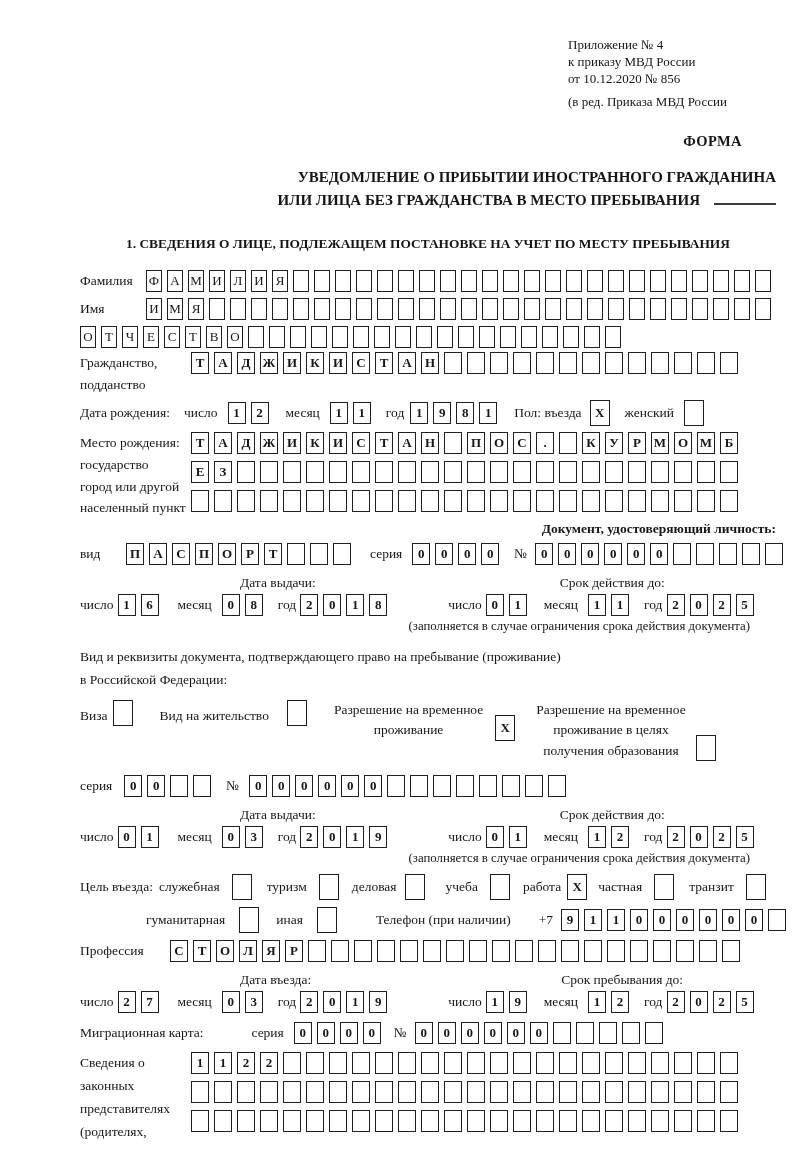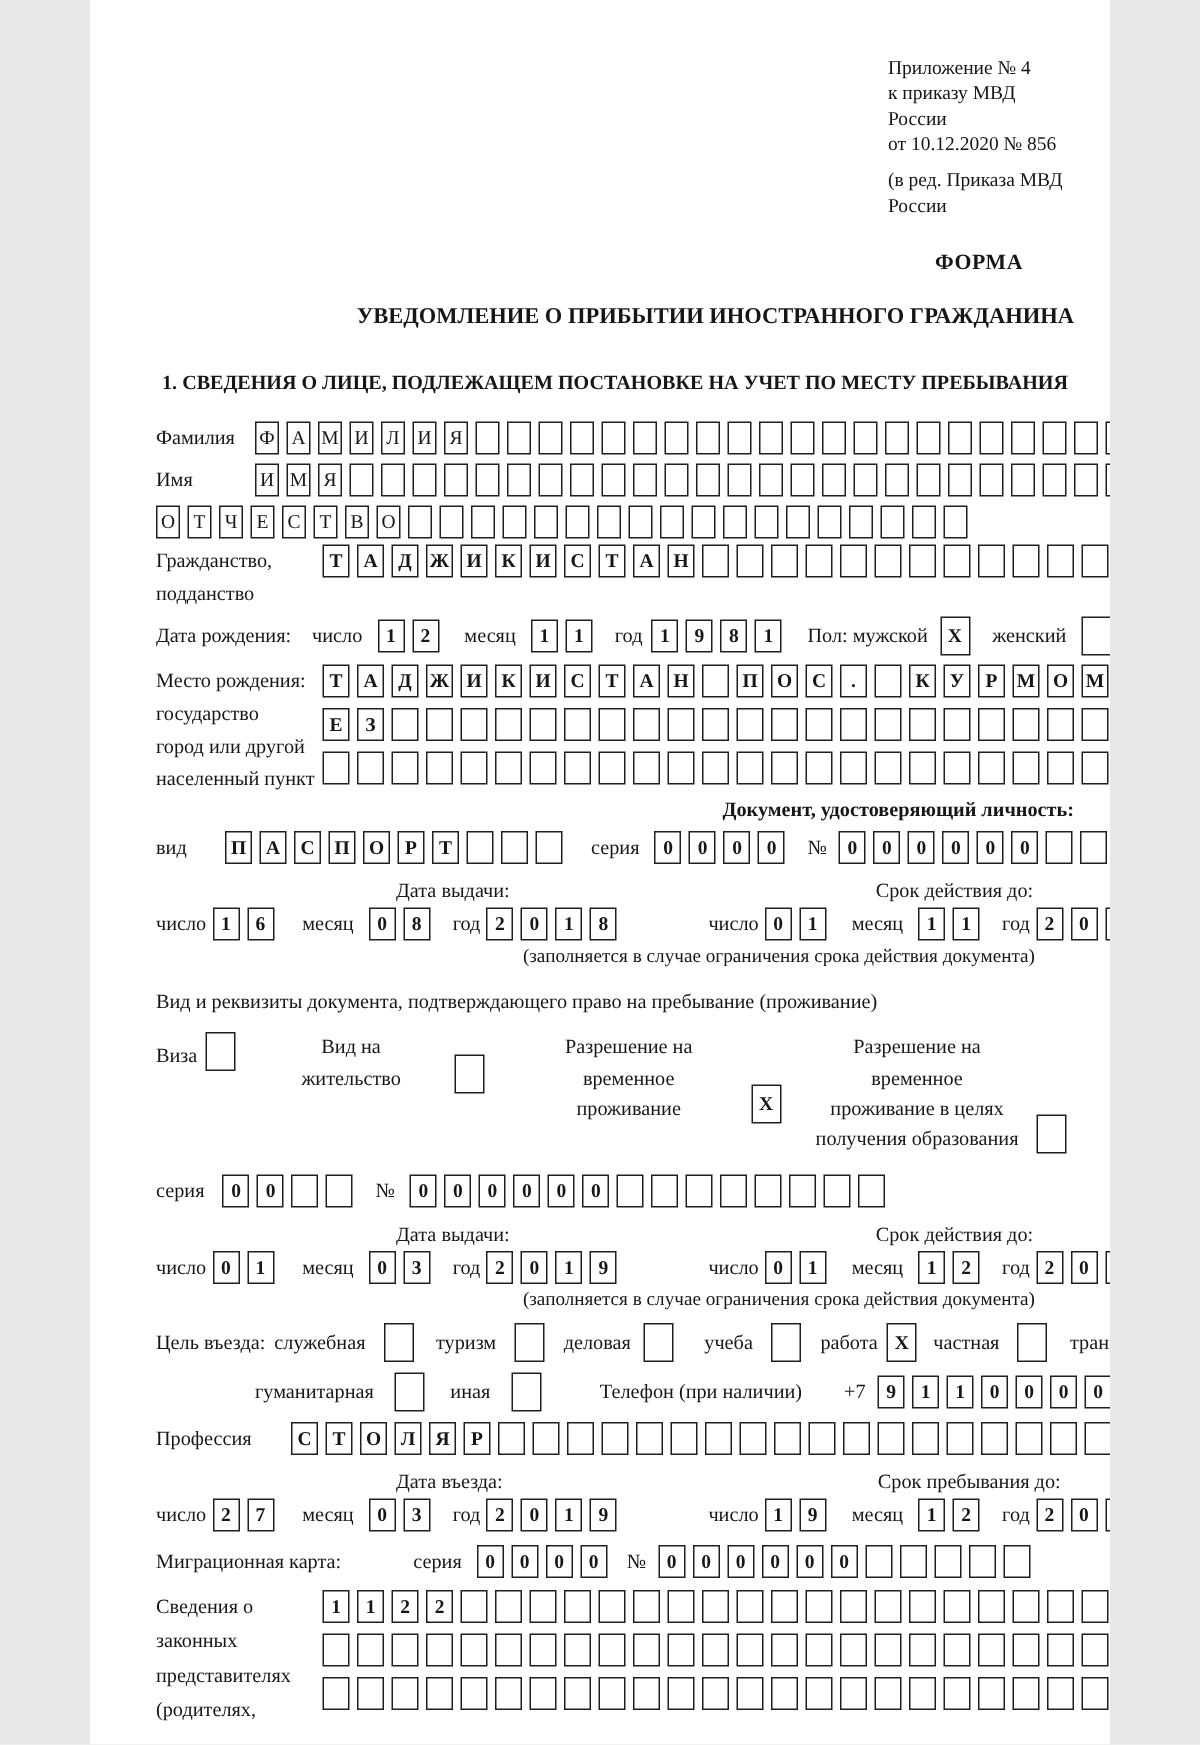--- a/index.html
+++ b/index.html
@@ -1,19 +1,19 @@
 <!DOCTYPE html>
 <html><head>
 <meta charset="utf-8">
 <style>
   *{box-sizing:border-box}
   html,body{margin:0;padding:0;background:#e8e8e8}
-  .page{width:680px;height:1163px;margin:0 auto;background:#fff;color:#161616;
+  .page{width:800px;height:1163px;margin:0 auto;background:#fff;color:#161616;
         font-family:"Liberation Serif","DejaVu Serif",serif;
-        padding:36px 24px 20px 44px;position:relative;overflow:hidden}
+        padding:36px 24px 20px 80px;position:relative;overflow:hidden}
   .appendix{margin-left:488px;font-size:13px;line-height:1.32}
   .appendix .spacer{height:6px}
   .form-label{font-weight:bold;text-align:right;margin:22px 34px 0 0;font-size:14.5px;letter-spacing:.4px}
   .title{font-weight:bold;text-align:right;font-size:15px;margin-top:16px;line-height:1.55}
   .blank-line{display:inline-block;width:62px;border-bottom:2px solid #3a3a3a;height:14px;margin-left:14px}
   .section-title{font-weight:bold;text-align:center;font-size:13.4px;margin-top:24px}
   .row{display:flex;align-items:center;margin-top:6px}
   .row.top{align-items:flex-start}
   .lbl{font-size:13.5px;flex:0 0 auto;white-space:nowrap}
   .lblblock{font-size:13.5px;flex:0 0 auto;line-height:1.62;white-space:nowrap}
@@ -42,20 +42,21 @@
     <div>к приказу МВД России</div>
     <div>от 10.12.2020 № 856</div>
     <div class="spacer"></div>
     <div>(в ред. Приказа МВД России</div>
   </div>
 
   <div class="form-label">ФОРМА</div>
 
   <div class="title">
     <div>УВЕДОМЛЕНИЕ О ПРИБЫТИИ ИНОСТРАННОГО ГРАЖДАНИНА</div>
+    <div><span>ИЛИ ЛИЦА БЕЗ ГРАЖДАНСТВА В МЕСТО ПРЕБЫВАНИЯ</span><span class="blank-line"></span></div>
   </div>
 
   <div class="section-title">1. СВЕДЕНИЯ О ЛИЦЕ, ПОДЛЕЖАЩЕМ ПОСТАНОВКЕ НА УЧЕТ ПО МЕСТУ ПРЕБЫВАНИЯ</div>
 
   <div class="row" style="margin-top:18px">
     <span class="lbl" style="width:66px">Фамилия</span>
     <span class="cells n">
         <span class="cell">Ф</span>
         <span class="cell">А</span>
         <span class="cell">М</span>
@@ -201,21 +202,21 @@
         <span class="cell">1</span>
         <span class="cell">1</span>
       </span>
     <span class="lbl" style="margin:0 6px 0 10px">год</span>
     <span class="cells">
         <span class="cell">1</span>
         <span class="cell">9</span>
         <span class="cell">8</span>
         <span class="cell">1</span>
       </span>
-    <span class="lbl" style="margin:0 8px 0 12px">Пол: мужской</span>
+    <span class="lbl" style="margin:0 8px 0 12px">Пол: въезда</span>
     <span class="cells chk">
         <span class="cell">X</span>
       </span>
     <span class="lbl" style="margin:0 10px 0 10px">женский</span>
     <span class="cells chk">
         <span class="cell"></span>
       </span>
   </div>
 
   <div class="row top" style="margin-top:6px">
@@ -385,20 +386,21 @@
         <span class="cell">0</span>
         <span class="cell">2</span>
         <span class="cell">5</span>
       </span>
   </div>
 
   <div class="note" style="text-align:right;padding-right:26px;margin-top:3px">(заполняется в случае ограничения срока действия документа)</div>
 
   <div class="para">
     <div>Вид и реквизиты документа, подтверждающего право на пребывание (проживание)</div>
+    <div>в Российской Федерации:</div>
   </div>
 
   <div class="row top" style="margin-top:8px">
     <span class="cbx">
       <span class="txt">Виза</span>
       <span class="cells chk" style="margin-left:5px">
           <span class="cell"></span>
         </span>
     </span>
     <span class="cbx" style="margin-left:22px">

